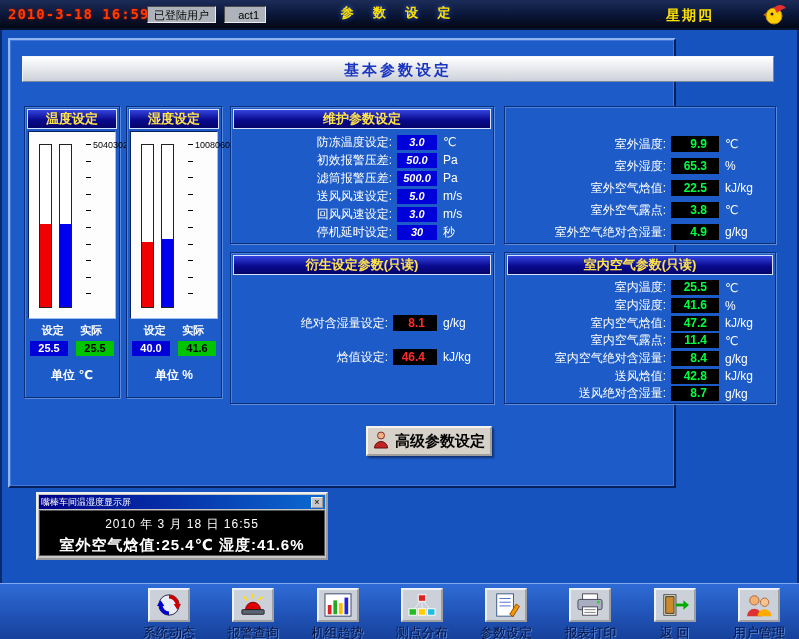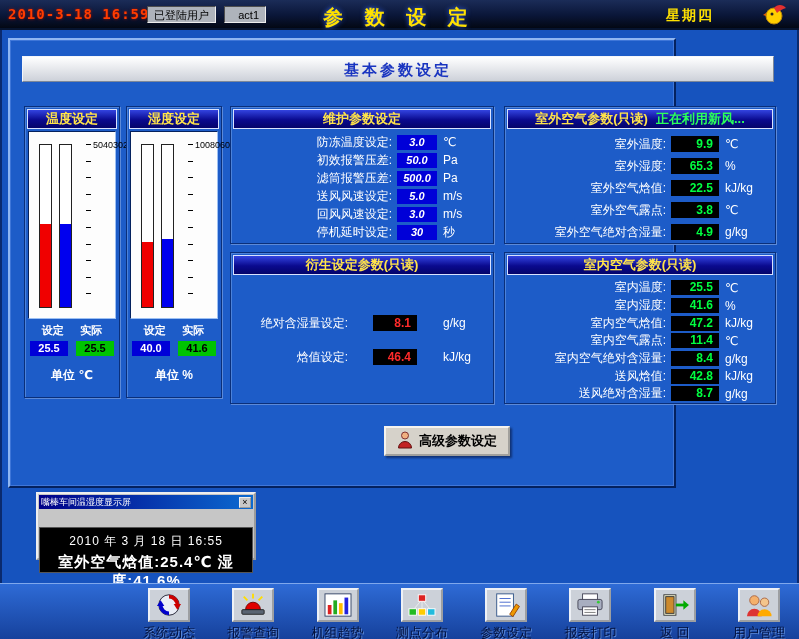--- a/index.html
+++ b/index.html
@@ -24,22 +24,22 @@
   }
   .badge {
     position:absolute; top:6px; height:17px; line-height:14px;
     background:#aeb3bb; color:#000; font-size:11px; padding:1px 6px;
     border:1px solid; border-color:#4d4d4d #ededed #ededed #4d4d4d;
   }
   .badge.b1 { left:147px; }
   .badge.b2 { left:224px; min-width:42px; text-align:right; }
   .tb-title {
     position:absolute; left:0; top:4px; width:100%; text-align:center;
-    color:#ffe100; font-size:20px; font-weight:bold; letter-spacing:8px;
-    text-shadow:0 0 5px #3b6cff,1px 1px 2px #000; pointer-events:none;
+    color:#ffe100; font-size:13px; font-weight:bold; letter-spacing:8px;
+    text-shadow:0 0 5px #3b6cff,1px 1px 2px #000; pointer-events:none;font-family:Liberation Serif, serif;
   }
   .weekday { position:absolute; left:666px; top:7px; color:#ffe100; font-size:14px; font-weight:bold; letter-spacing:2px; }
   .logo { position:absolute; right:10px; top:3px; }
 
   
   .mainpanel {
     position:absolute; left:8px; top:38px; width:668px; height:450px;
     background:#1d5cc8;
     border-top:2px solid #8fb6f2; border-left:2px solid #8fb6f2;
     border-right:2px solid #04215e; border-bottom:2px solid #04215e;
@@ -97,69 +97,69 @@
   }
   .sa-values { position:absolute; left:0; right:0; top:234px; display:flex; justify-content:center; gap:8px; }
   .gunit { position:absolute; left:0; right:0; top:260px; text-align:center; color:#fff; font-size:12px; font-weight:bold; }
 
   .vbox {
     display:inline-block; width:38px; height:15px; line-height:15px;
     font-size:11px; font-weight:bold; text-align:center;
   }
   .setbox  { background:#0000d8; color:#fff; }
   .greenbox{ background:#00c400; color:#000; }
-  .ledbox  { background:#000; color:#00ff41; text-align:right; padding-right:6px; font-size:12px; }
+  .ledbox  { background:#000; color:#00ff41; text-align:right; padding-right:12px; font-size:12px; }
   .ledbox.red { color:#ff2a2a; }
 
   
   .pp-maint   { left:220px; top:66px;  width:264px; height:138px; }
   .pp-derived { left:220px; top:212px; width:264px; height:152px; }
   .pp-outdoor { left:494px; top:66px;  width:272px; height:138px; }
   .pp-indoor  { left:494px; top:212px; width:272px; height:152px; }
   .rows { position:absolute; left:4px; right:4px; top:26px; bottom:2px; }
   .prow { display:flex; align-items:center; }
   .plabel { flex:1; text-align:right; color:#fff; font-size:12px; }
   .punit  { width:52px; text-align:left; padding-left:6px; color:#fff; font-size:12px; }
   .prow .vbox { margin-left:5px; }
   .pp-maint  .prow { height:18px; }
   .pp-maint  .vbox { width:40px;font-style:italic; }
   .pp-outdoor .prow { height:22px; }
   .pp-outdoor .vbox { width:48px; height:16px; line-height:16px; }
   .pp-indoor .prow { height:17.7px; }
   .pp-indoor .vbox { width:48px; height:15px; line-height:15px; }
   .pp-derived .rows { top:60px; }
-  .pp-derived .prow { height:20px; margin-bottom:14px;gap:20px; }
+  .pp-derived .prow { height:20px; margin-bottom:14px; }
   .pp-derived .vbox { width:44px; height:16px; line-height:16px; }
 
   
   .adv {
-    position:absolute; left:374px; top:386px; width:126px; height:30px;
+    position:absolute; left:356px; top:386px; width:126px; height:30px;
     background:#d6d2ca; border:2px outset #f5f3ee; cursor:pointer;
     display:flex; align-items:center; justify-content:center; gap:6px;
-    font-family:inherit; font-size:13px; font-weight:bold; color:#000;
+    font-family:inherit; font-size:15px; font-weight:bold; color:#000;
     box-shadow:2px 2px 2px rgba(0,0,20,.45);
   }
 
   
   .popup {
-    position:absolute; left:36px; top:492px; width:220px; height:68px;
+    position:absolute; left:36px; top:492px; width:292px; height:68px;
     background:#c6c6c6; border:2px outset #efefef; padding:1px;
   }
   .popup-title {
     height:14px; display:flex; align-items:center;
     background:linear-gradient(90deg,#000088,#0c6ad0);
     color:#fff; font-size:9px; padding:0 2px;
   }
   .popup-title .t { flex:1; overflow:hidden; white-space:nowrap; }
   .popup-close {
     width:12px; height:11px; line-height:9px; text-align:center;
     background:#c8c8c8; border:1px outset #eee; color:#000; font-size:9px; cursor:pointer;
   }
   .popup-body {
-    height:46px; margin-top:18px; background:#000;
+    height:46px; margin-top:1px; background:#000;
     border:1px solid #555; text-align:center; color:#fff;
   }
   .pline1 { font-size:12px; margin-top:5px; letter-spacing:1px; }
   .pline2 { font-size:15px; font-weight:bold; margin-top:3px; letter-spacing:1px; }
 
   
   .taskbar {
     position:absolute; left:0; right:0; bottom:0; height:56px;
     background:linear-gradient(180deg,#2e6bd6,#16419c);
     border-top:1px solid #7fa8ec;
@@ -310,24 +310,20 @@
         </div>
         <div class="prow">
           <span class="plabel">焓值设定:</span>
           <span class="vbox ledbox red">46.4</span>
           <span class="punit">kJ/kg</span>
         </div>
       </div>
     </div>
 
     <div class="panel pp-outdoor">
-      <div class="ptitle">
-        <span>室外空气参数(只读)</span>
-        <span class="status">正在利用新风...</span>
-      </div>
       <div class="rows">
         <div class="prow">
           <span class="plabel">室外温度:</span>
           <span class="vbox ledbox">9.9</span>
           <span class="punit">℃</span>
         </div>
         <div class="prow">
           <span class="plabel">室外湿度:</span>
           <span class="vbox ledbox">65.3</span>
           <span class="punit">%</span>

